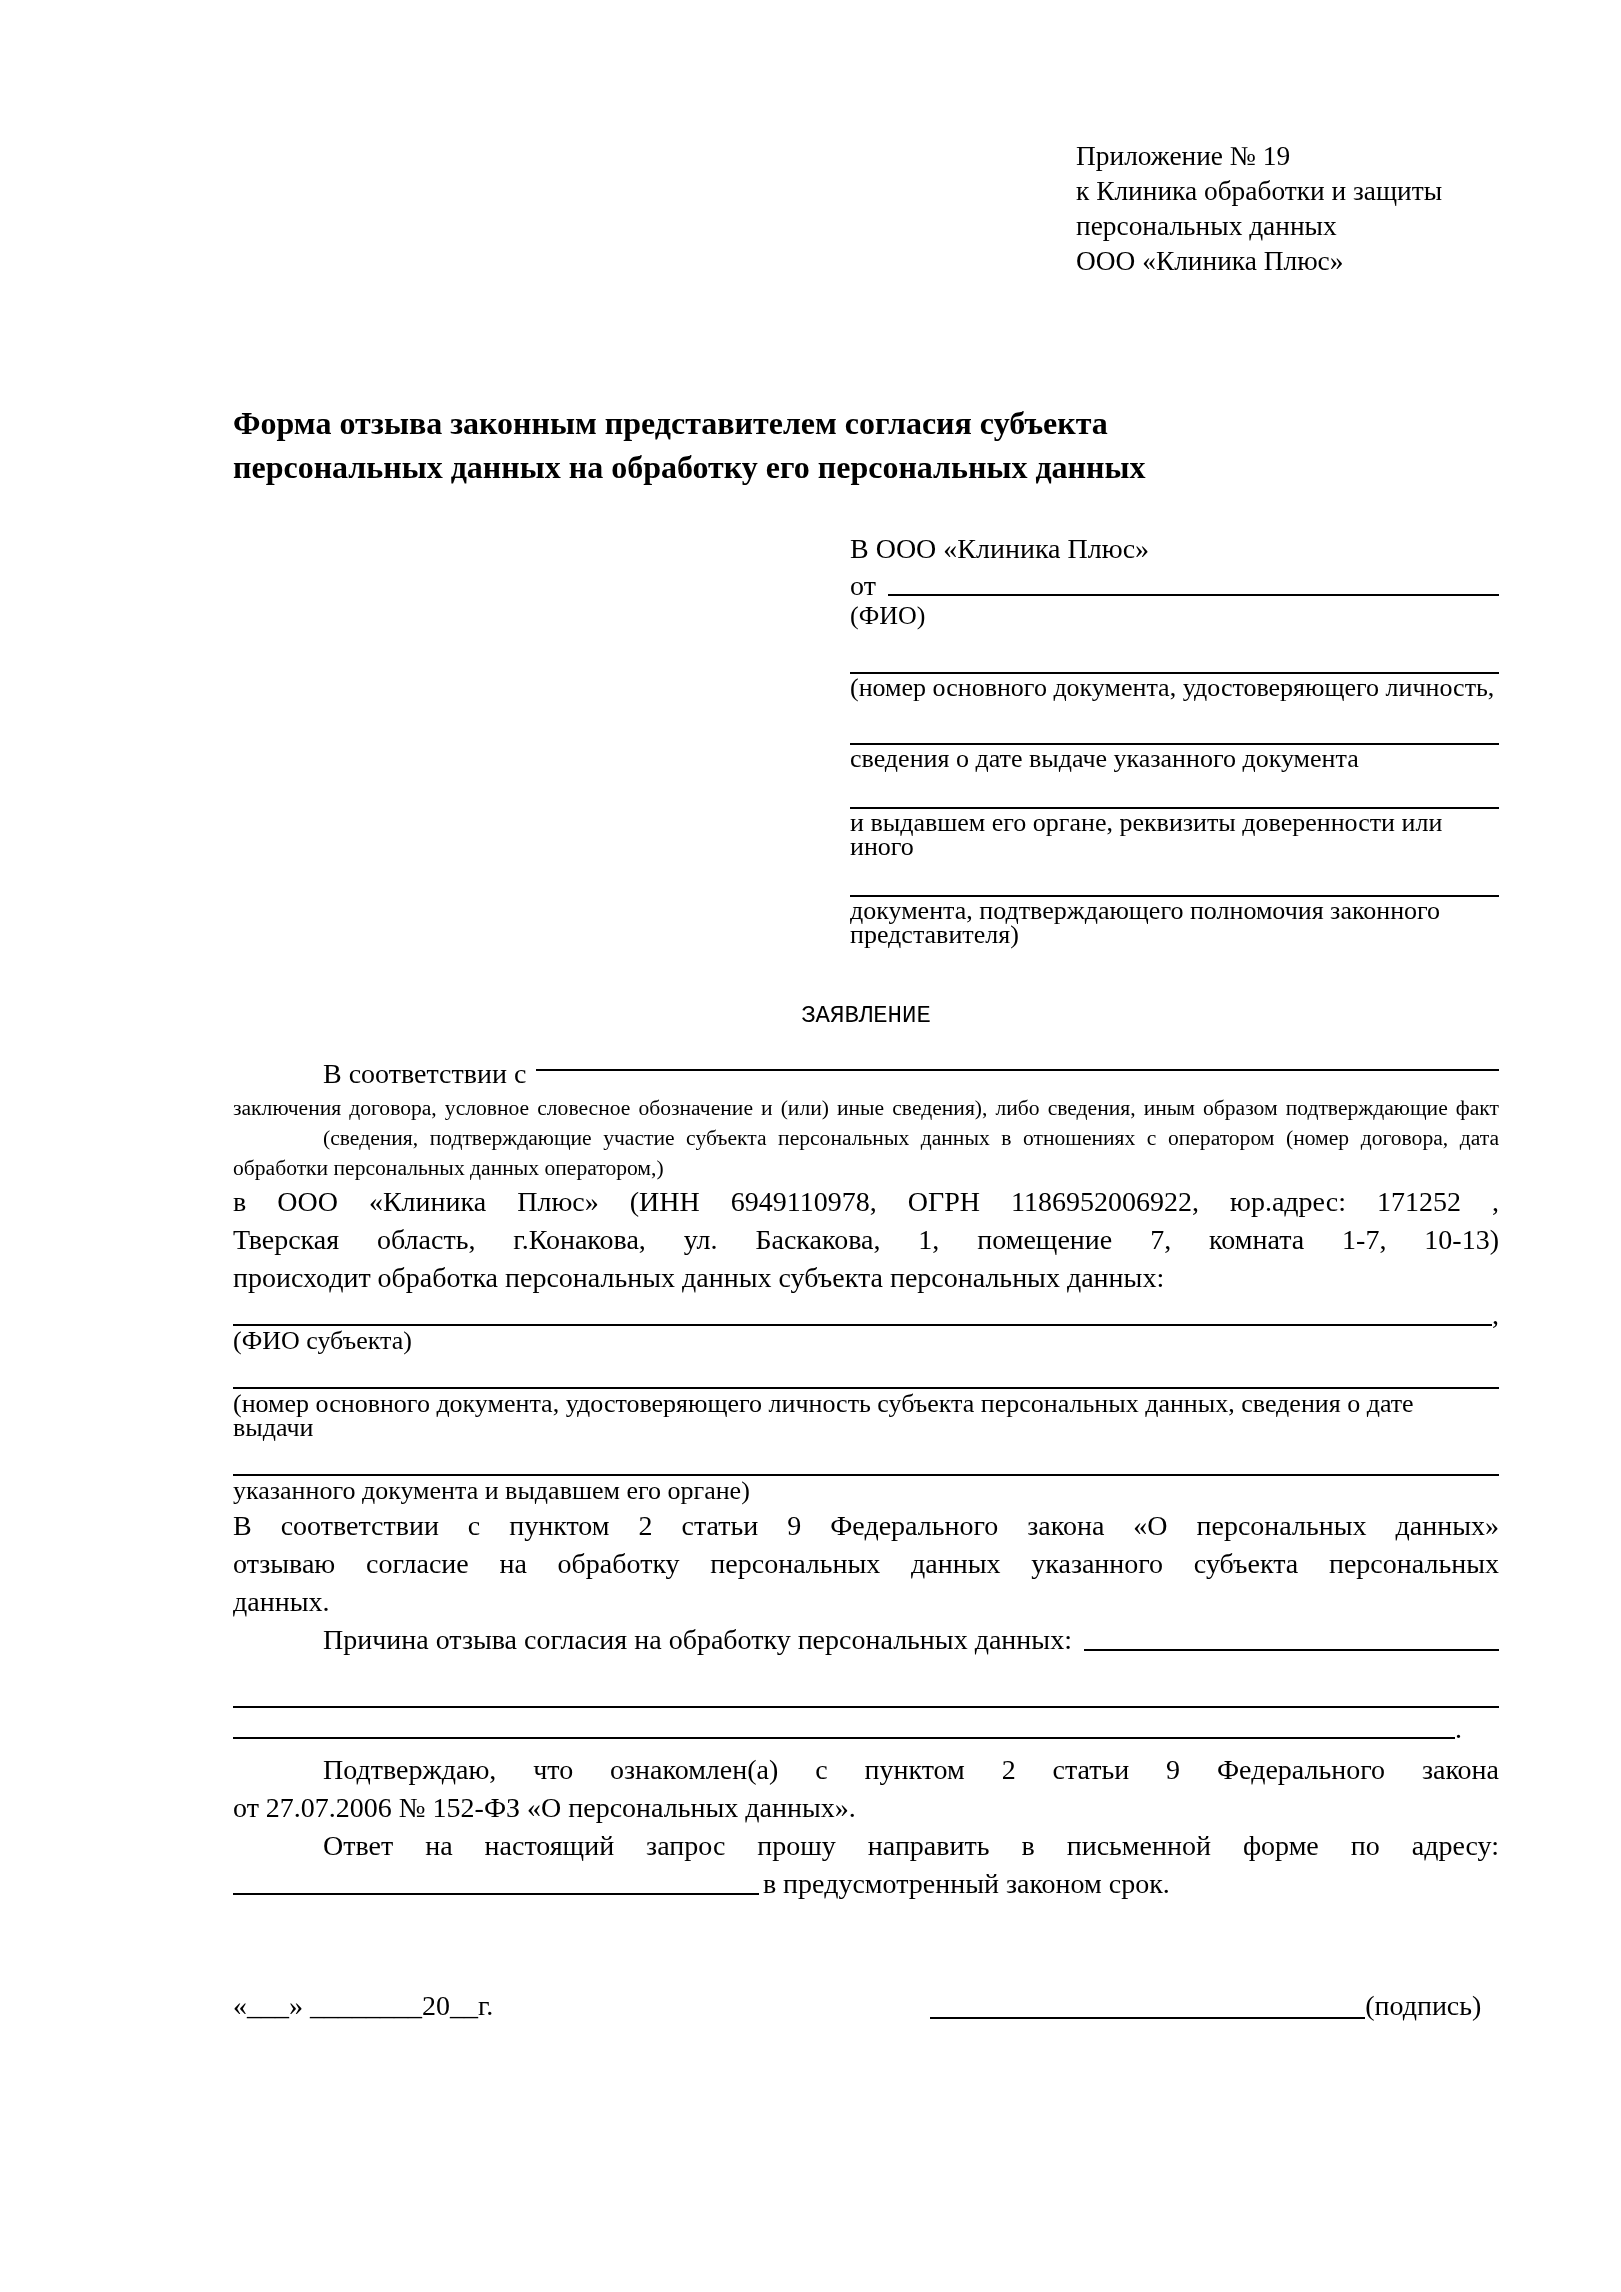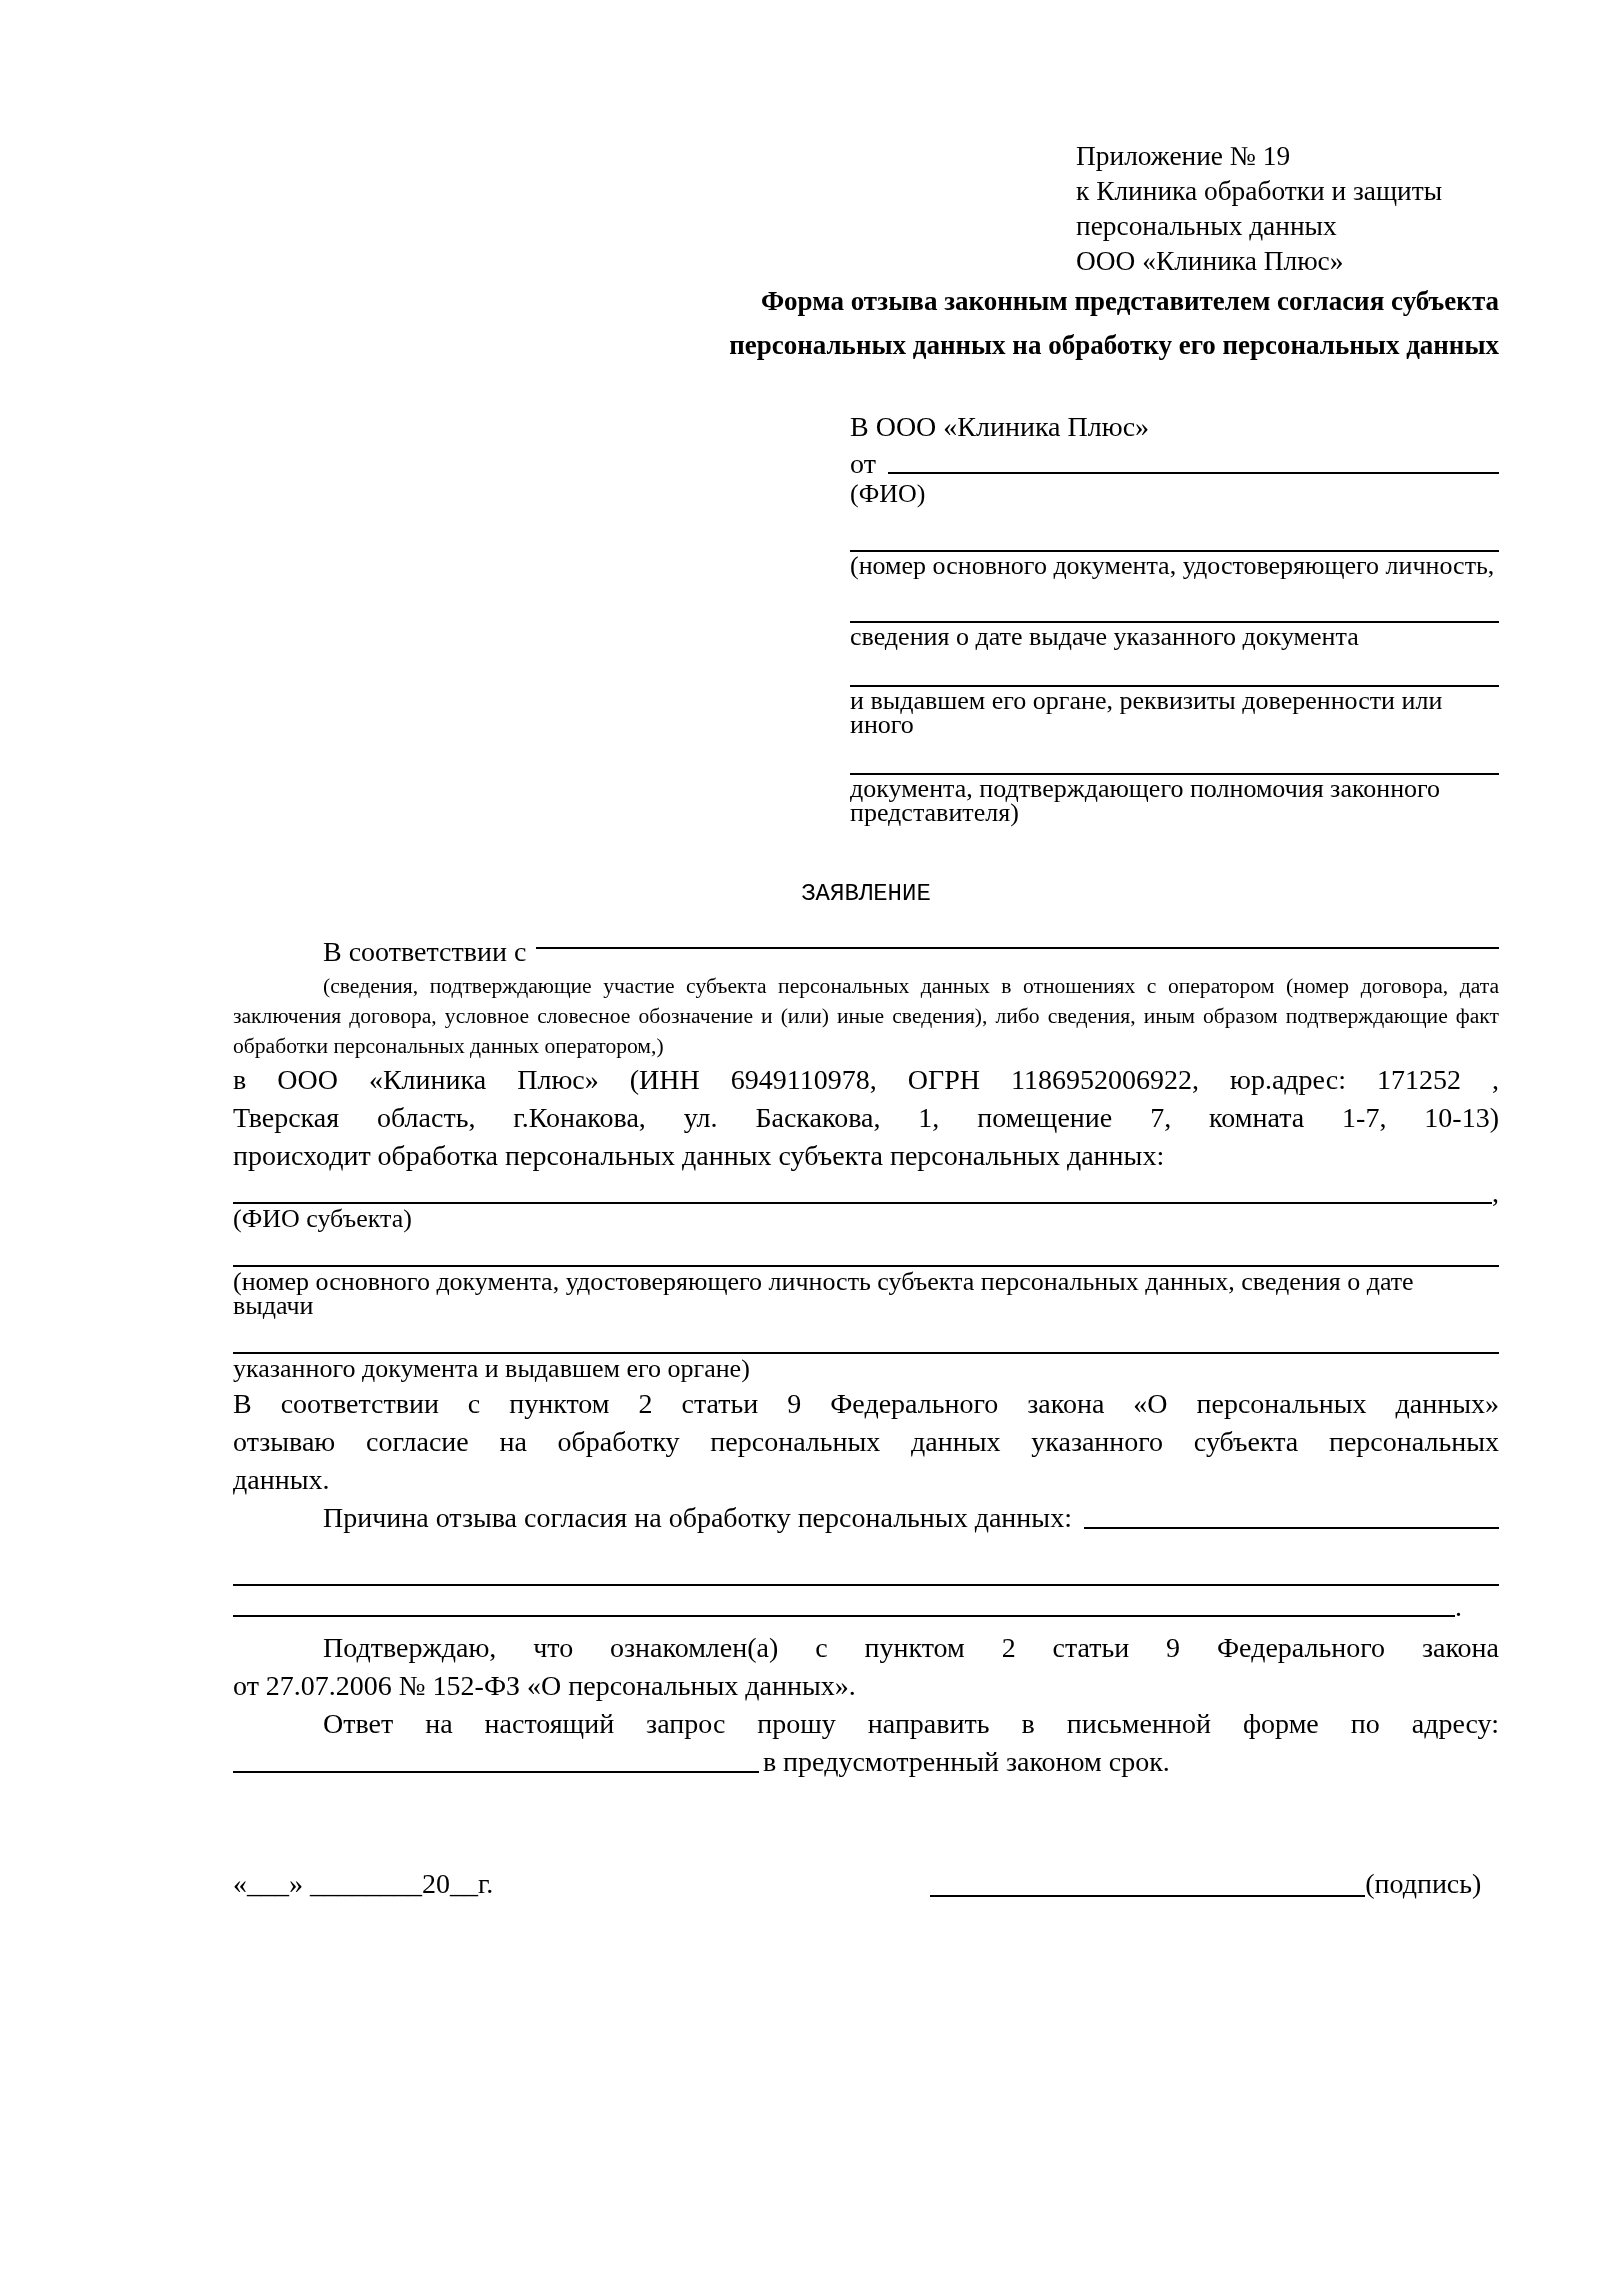--- a/index.html
+++ b/index.html
@@ -22,23 +22,24 @@
   }
   
   .appendix{
     margin-top:139px;
     margin-left:843px;
     font-size:27.4px;
     line-height:35px;
   }
   
   .title{
-    text-align:right;
+    margin-top:122px;
+    text-align:left;
     font-weight:bold;
-    font-size:27px;
+    font-size:32px;
     line-height:44px;
   }
   
   .addressee{
     margin-top:41px;
     margin-left:617px;
     width:649px;
     font-size:28px;
     line-height:37px;
   }
@@ -135,22 +136,22 @@
     </div>
 
     <div class="heading">ЗАЯВЛЕНИЕ</div>
 
     <div class="flexrow introrow">
       <span class="lbl">В соответствии с</span>
       <span class="uline"></span>
     </div>
 
     <div class="note">
+      <div class="j">заключения договора, условное словесное обозначение и (или) иные сведения), либо сведения, иным образом подтверждающие факт</div>
       <div class="j ind">(сведения, подтверждающие участие субъекта персональных данных в отношениях с оператором (номер договора, дата</div>
-      <div class="j">заключения договора, условное словесное обозначение и (или) иные сведения), либо сведения, иным образом подтверждающие факт</div>
       <div>обработки персональных данных оператором,)</div>
     </div>
 
     <div class="para">
       <div class="j">в ООО «Клиника Плюс» (ИНН 6949110978, ОГРН 1186952006922, юр.адрес: 171252 ,</div>
       <div class="j">Тверская область, г.Конакова, ул. Баскакова, 1, помещение 7, комната 1-7, 10-13)</div>
       <div>происходит обработка персональных данных субъекта персональных данных:</div>
     </div>
 
     <div class="flexrow fio-row">

